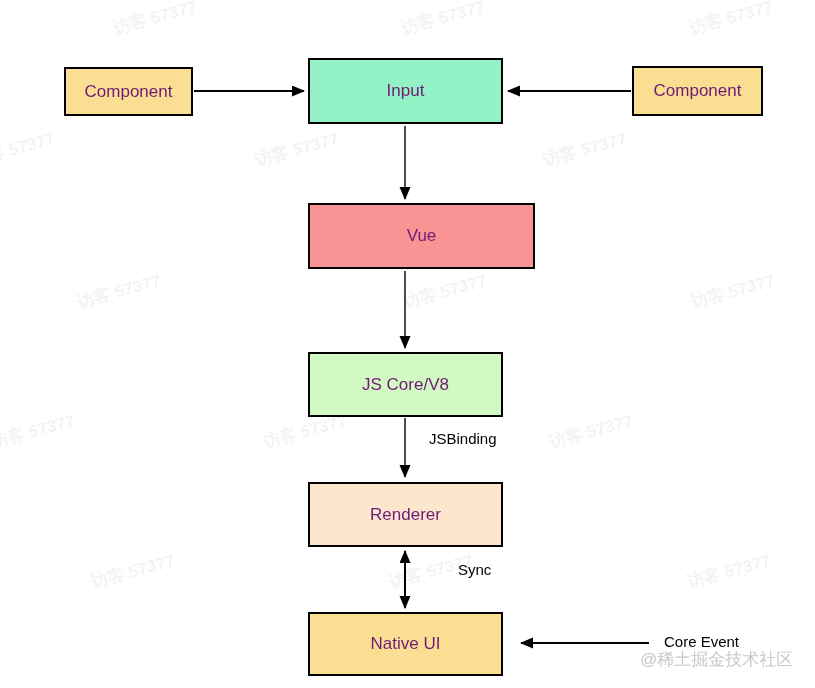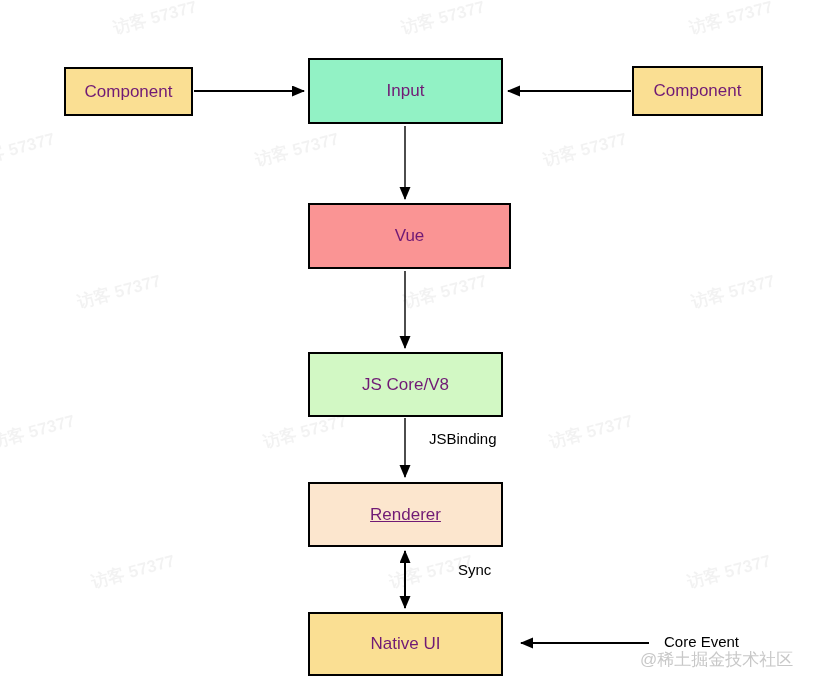--- a/index.html
+++ b/index.html
@@ -19,23 +19,23 @@
     display: flex;
     align-items: center;
     justify-content: center;
     font-size: 17px;
     color: #701a75;
     z-index: 3;
   }
   #node-component-left  { left: 64px;  top: 67px;  width: 129px; height: 49px; }
   #node-page            { left: 308px; top: 58px;  width: 195px; height: 66px; }
   #node-component-right { left: 632px; top: 66px;  width: 131px; height: 50px; }
-  #node-vue             { left: 308px; top: 203px; width: 203px; height: 66px; }
+  #node-vue             { left: 308px; top: 203px; width: 227px; height: 66px; }
   #node-js-core         { left: 308px; top: 352px; width: 195px; height: 65px; }
-  #node-renderer        { left: 308px; top: 482px; width: 195px; height: 65px; text-decoration: underline; }
+  #node-renderer        { left: 308px; top: 482px; width: 195px; height: 65px; }
   #node-native-ui       { left: 308px; top: 612px; width: 195px; height: 64px; }
   .edge-label {
     position: absolute;
     font-size: 15px;
     color: #000000;
     white-space: nowrap;
     z-index: 4;
   }
   #label-jsbinding   { left: 429px; top: 430px; }
   #label-sync        { left: 429px; top: 561px; margin-left: 29px; }

